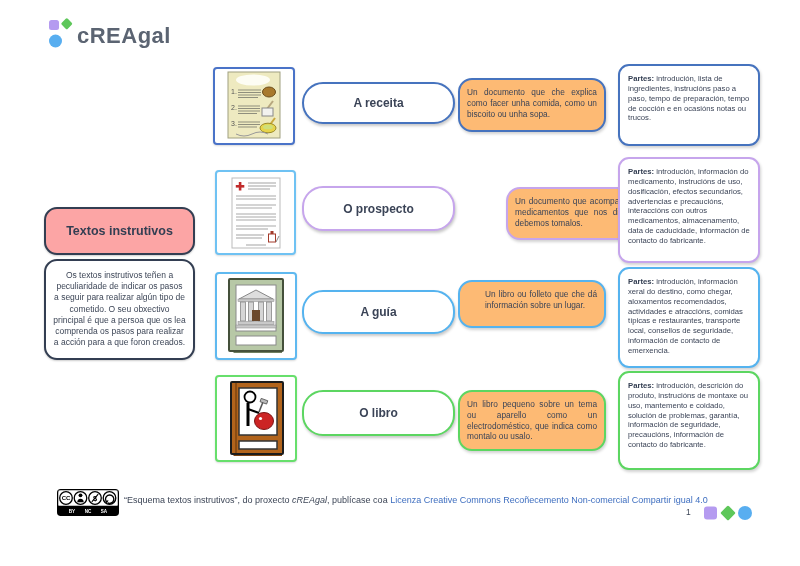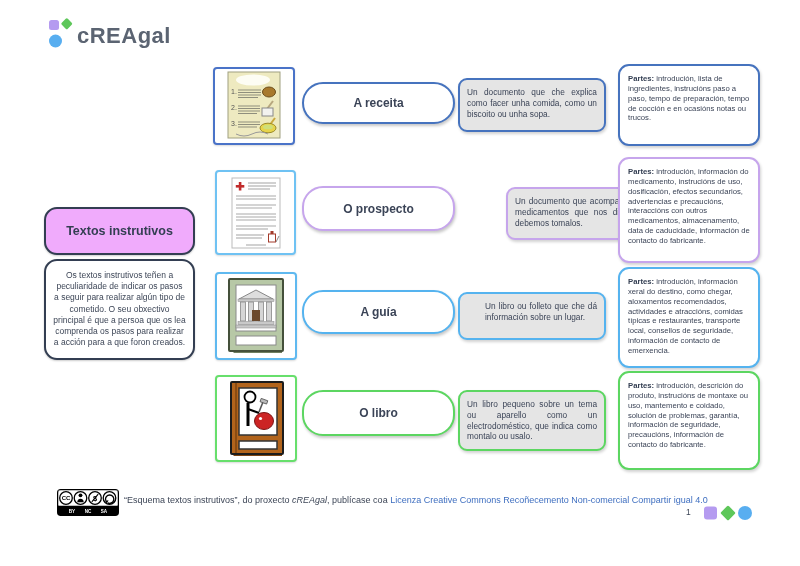--- a/index.html
+++ b/index.html
@@ -5,60 +5,60 @@
   html,body{margin:0;padding:0;}
   body{font-family:"Liberation Sans","DejaVu Sans",sans-serif;background:#ffffff;}
   .page{position:relative;width:800px;height:566px;background:#fff;overflow:hidden;}
 
   
   .logo{position:absolute;left:48px;top:16px;display:flex;align-items:center;}
   .logo-text{font-size:22px;font-weight:600;color:#5b6472;letter-spacing:.5px;margin-left:1px;}
 
   
   .left-title{position:absolute;left:44px;top:207px;width:151px;height:48px;
-    border:2.5px solid #333e52;border-radius:13px;background:#f0abfc;
+    border:2.5px solid #333e52;border-radius:13px;background:#fca5a5;
     display:flex;align-items:center;justify-content:center;
     font-weight:bold;font-size:12.5px;color:#333e52;box-sizing:border-box;
     box-shadow:0 1px 2px rgba(0,0,0,.2);}
   .left-desc{position:absolute;left:44px;top:259px;width:151px;min-height:96px;
     border:2.5px solid #333e52;border-radius:13px;background:#fff;
     font-size:8.5px;line-height:1.32;color:#3d4657;text-align:center;
     padding:9px 7px;box-sizing:border-box;box-shadow:0 1px 2px rgba(0,0,0,.2);}
 
   
   .img-card{position:absolute;background:#fff;border:2px solid var(--frame);
     border-radius:4px;display:flex;align-items:center;justify-content:center;
     box-sizing:border-box;box-shadow:0 1px 2px rgba(0,0,0,.15);}
   .title-box{position:absolute;left:302px;width:153px;background:#fff;
     border:2.5px solid var(--accent);border-radius:21px;
     display:flex;align-items:center;justify-content:center;
     font-weight:bold;font-size:12px;color:#3b4457;box-sizing:border-box;
     box-shadow:1px 2px 3px rgba(0,0,0,.22);}
-  .desc-box{position:absolute;left:458px;width:148px;background:#e5e5e5;
-    border:2px solid var(--accent);border-radius:9px;
+  .desc-box{position:absolute;left:458px;width:148px;background:#fdba74;
+    border:2px solid var(--accent);border-radius:14px;
     font-size:8.3px;line-height:1.3;color:#3b4457;text-align:justify;
     padding:7px 7px;box-sizing:border-box;box-shadow:1px 2px 3px rgba(0,0,0,.18);}
   .parts-box{position:absolute;left:618px;width:142px;background:#fff;
     border:2px solid var(--accent);border-radius:11px;
     font-size:7.7px;line-height:1.28;color:#3b4457;
     padding:8px 8px;box-sizing:border-box;box-shadow:1px 2px 3px rgba(0,0,0,.18);}
   .parts-box b{color:#333e52;}
 
   
   .r1.img-card{left:213px;top:67px;width:82px;height:78px;}
   .r2.img-card{left:215px;top:170px;width:81px;height:85px;}
   .r3.img-card{left:215px;top:272px;width:82px;height:88px;}
   .r4.img-card{left:215px;top:375px;width:82px;height:87px;}
   .r1.title-box{top:82px;height:42px;}
   .r2.title-box{top:186px;height:45px;}
   .r3.title-box{top:290px;height:44px;}
   .r4.title-box{top:390px;height:46px;}
   .r1.desc-box{top:78px;min-height:54px;}
   .r2.desc-box{top:187px;min-height:53px;margin-left:48px;}
-  .r3.desc-box{top:292px;min-height:48px;padding-left:25px;}
+  .r3.desc-box{top:280px;min-height:48px;padding-left:25px;}
   .r4.desc-box{top:390px;min-height:55px;}
   .r1.parts-box{top:64px;min-height:82px;}
   .r2.parts-box{top:157px;min-height:106px;}
   .r3.parts-box{top:267px;min-height:101px;}
   .r4.parts-box{top:371px;min-height:99px;}
 
   
   .cc-badge{position:absolute;left:57px;top:489px;}
   .attribution{position:absolute;left:124px;top:495px;font-size:9px;color:#3d4657;white-space:nowrap;}
   .attribution .proj{font-style:italic;}

